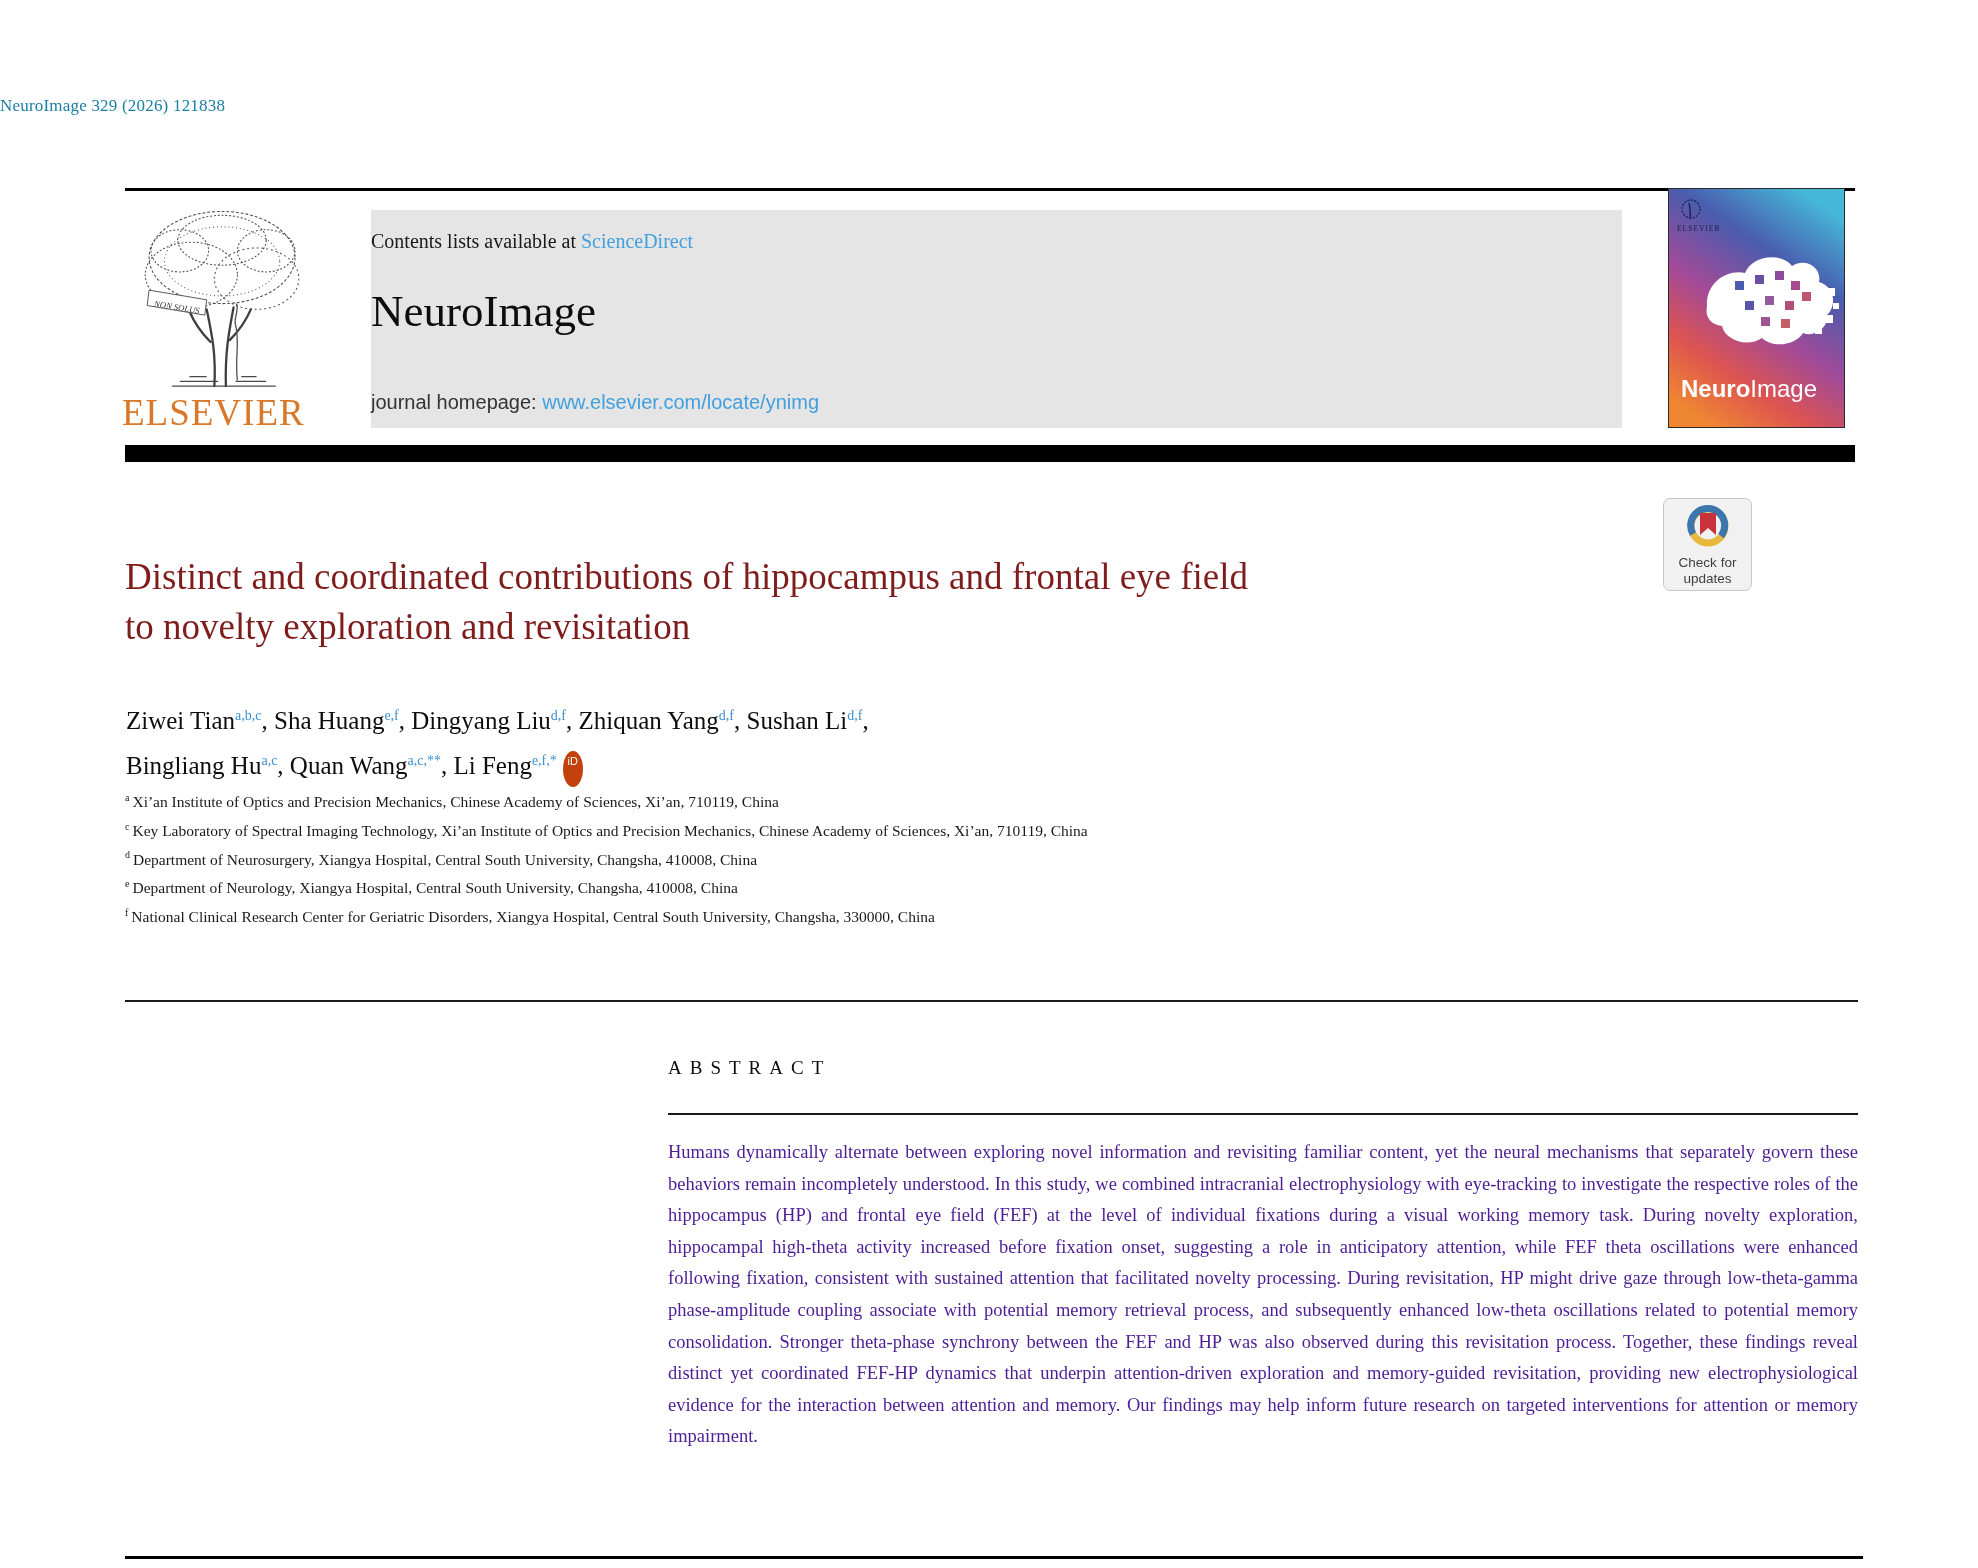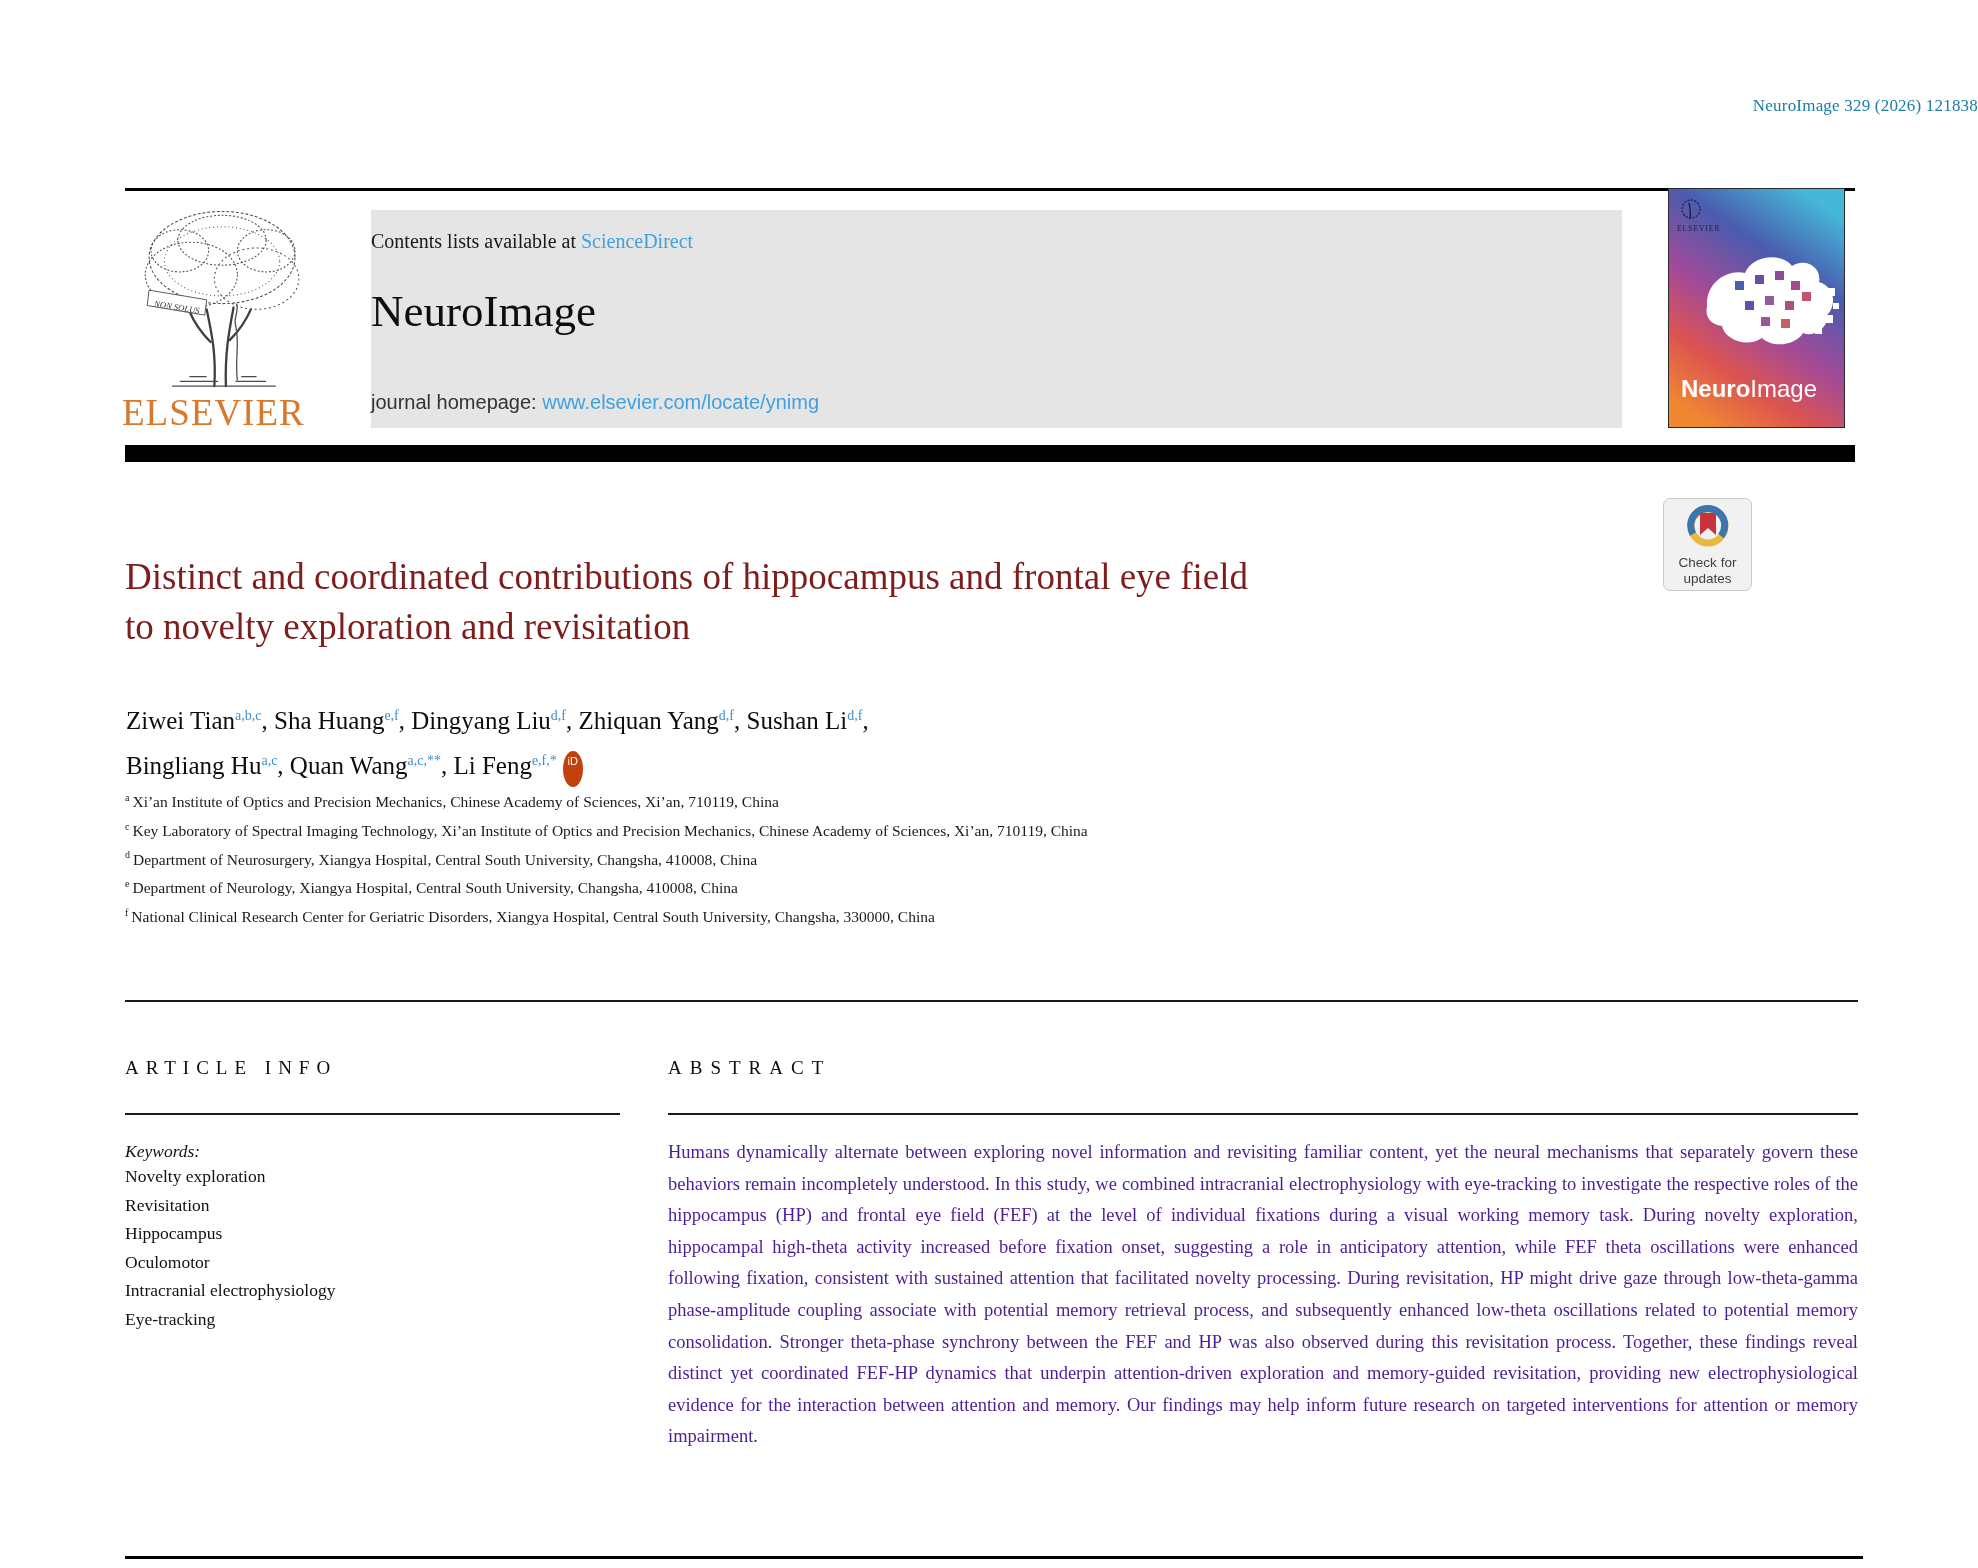--- a/index.html
+++ b/index.html
@@ -1,21 +1,21 @@
 <!DOCTYPE html>
 <html><head>
 <meta charset="utf-8">
 <style>
   * { margin:0; padding:0; box-sizing:border-box; }
   html,body { width:1978px; height:1568px; background:#ffffff; }
   body { font-family:"Liberation Serif","DejaVu Serif",serif; color:#111; }
   .page { position:relative; width:1978px; height:1568px; overflow:hidden; }
 
   
-  .citation { position:absolute; top:96px; left:0; width:1978px; text-align:right;
+  .citation { position:absolute; top:96px; left:0; width:1978px; text-align:left;
               font-size:17px; color:#1a7da3; letter-spacing:.2px; }
 
   
   .rule-thin-top { position:absolute; top:188px; left:125px; width:1730px; height:3px; background:#000; }
   .rule-thick { position:absolute; top:445px; left:125px; width:1730px; height:17px; background:#000; }
 
   
   .tree-logo { position:absolute; top:198px; left:118px; width:210px; height:192px; }
   .elsevier-word { position:absolute; top:391px; left:122px; width:240px;
                    font-size:37px; color:#d9782a; letter-spacing:1px; }
@@ -201,31 +201,20 @@
   <div class="affils">
     <div><sup>a</sup><span>Xi’an Institute of Optics and Precision Mechanics, Chinese Academy of Sciences, Xi’an, 710119, China</span></div>
     <div><sup>c</sup><span>Key Laboratory of Spectral Imaging Technology, Xi’an Institute of Optics and Precision Mechanics, Chinese Academy of Sciences, Xi’an, 710119, China</span></div>
     <div><sup>d</sup><span>Department of Neurosurgery, Xiangya Hospital, Central South University, Changsha, 410008, China</span></div>
     <div><sup>e</sup><span>Department of Neurology, Xiangya Hospital, Central South University, Changsha, 410008, China</span></div>
     <div><sup>f</sup><span>National Clinical Research Center for Geriatric Disorders, Xiangya Hospital, Central South University, Changsha, 330000, China</span></div>
   </div>
 
   <div class="rule-affil"></div>
 
-  <div class="info-col">
-    <div class="col-heading">ARTICLE INFO</div>
-    <div class="info-rule"></div>
-    <div class="kw-label">Keywords:</div>
-    <div class="kw-item">Novelty exploration</div>
-    <div class="kw-item">Revisitation</div>
-    <div class="kw-item">Hippocampus</div>
-    <div class="kw-item">Oculomotor</div>
-    <div class="kw-item">Intracranial electrophysiology</div>
-    <div class="kw-item">Eye-tracking</div>
-  </div>
 
   <div class="abs-col">
     <div class="col-heading" style="letter-spacing:8px">ABSTRACT</div>
     <div class="abs-rule"></div>
     <div class="abs-text">Humans dynamically alternate between exploring novel information and revisiting familiar content, yet the neural mechanisms that separately govern these behaviors remain incompletely understood. In this study, we combined intracranial electrophysiology with eye-tracking to investigate the respective roles of the hippocampus (HP) and frontal eye field (FEF) at the level of individual fixations during a visual working memory task. During novelty exploration, hippocampal high-theta activity increased before fixation onset, suggesting a role in anticipatory attention, while FEF theta oscillations were enhanced following fixation, consistent with sustained attention that facilitated novelty processing. During revisitation, HP might drive gaze through low-theta-gamma phase-amplitude coupling associate with potential memory retrieval process, and subsequently enhanced low-theta oscillations related to potential memory consolidation. Stronger theta-phase synchrony between the FEF and HP was also observed during this revisitation process. Together, these findings reveal distinct yet coordinated FEF-HP dynamics that underpin attention-driven exploration and memory-guided revisitation, providing new electrophysiological evidence for the interaction between attention and memory. Our findings may help inform future research on targeted interventions for attention or memory impairment.</div>
   </div>
 
   <div class="rule-bottom"></div>
 
 </div>

